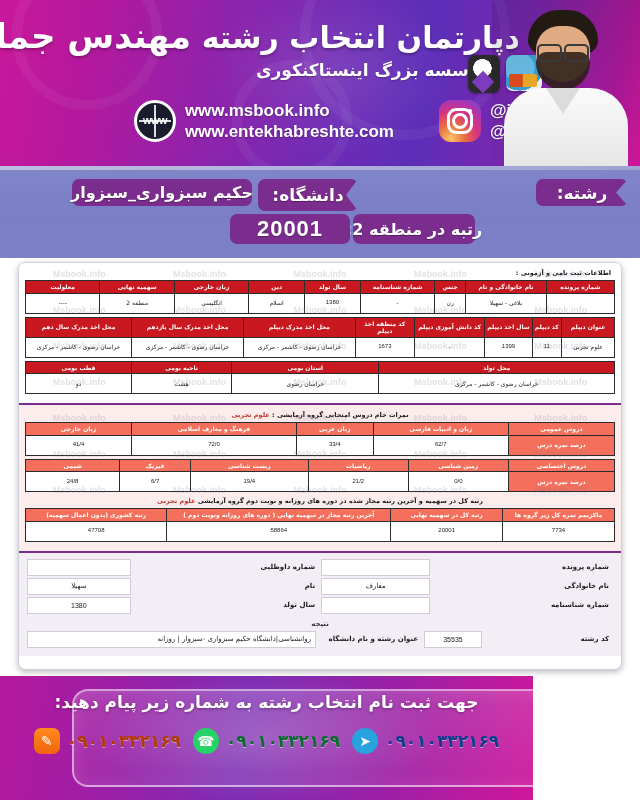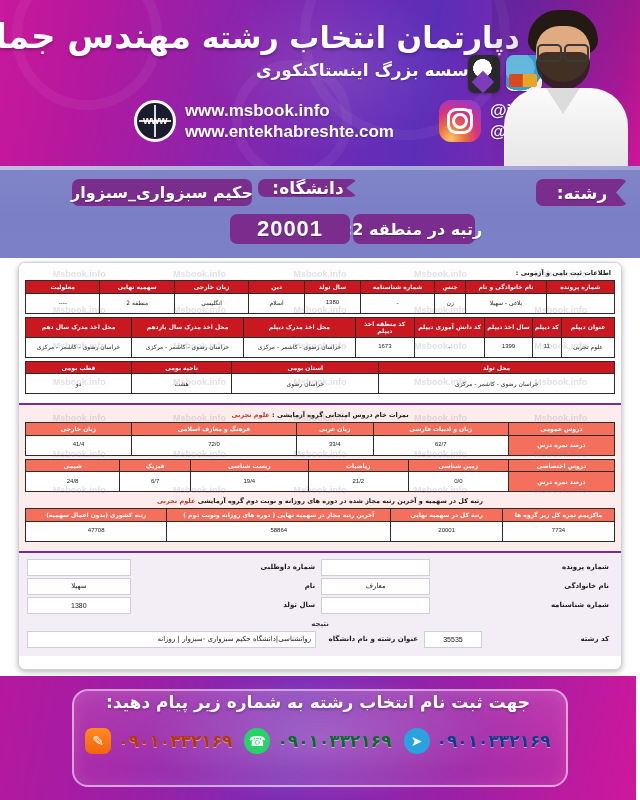--- a/index.html
+++ b/index.html
@@ -188,21 +188,21 @@
     font-weight: bold;
     display: flex; align-items: center; justify-content: center;
     direction: rtl; white-space: nowrap;
     text-shadow: 0 1px 1px rgba(0,0,0,0.3);
     border-radius: 7px;
   }
   .pill.notch-r { clip-path: polygon(0 0, 100% 0, calc(100% - 12px) 50%, 100% 100%, 0 100%); }
 
   #pill-field-label { top: 13px; right: 12px;  width: 92px;  height: 27px; font-size: 17px; }
   #pill-field-value { top: 13px; right: 112px; width: 150px; height: 27px; font-size: 18px; }
-  #pill-uni-label   { top: 13px; right: 282px; width: 100px; height: 18px; font-size: 17px; }
+  #pill-uni-label   { top: 13px; right: 282px; width: 100px; height: 32px; font-size: 17px; }
   #pill-uni-value   { top: 13px; right: 388px; width: 180px; height: 27px; font-size: 16px; }
   #pill-rank-label  { top: 48px; right: 165px; width: 122px; height: 30px; font-size: 16px; }
   #pill-rank-value  { top: 48px; right: 290px; width: 120px; height: 30px; font-size: 22px;
                       font-family: "Liberation Sans", sans-serif; letter-spacing: 1px; }
 
   
   #doc-card {
     position: absolute;
     left: 18px; top: 262px;
     width: 604px; height: 408px;
@@ -269,21 +269,21 @@
     padding-top: 6px;
   }
   .wm span {
     color: rgba(120,115,140,0.22);
     font-size: 9px; font-weight: bold; text-align: center;
     font-family: "Liberation Sans", sans-serif; direction: ltr;
   }
 
   
   #footer {
-    position: absolute; left: 0; top: 676px; width: 636px; height: 124px;
+    position: absolute; left: 0; top: 676px; width: 533px; height: 124px;
     background:
       radial-gradient(ellipse 240px 90px at 50% 50%, rgba(255,255,255,0.18), rgba(255,255,255,0) 72%),
       linear-gradient(100deg, #b5189e 0%, #9c1fa6 22%, #7c2cb3 46%, #9b20a6 72%, #cf179b 100%);
     overflow: hidden;
   }
   #footer-box {
     position: absolute; left: 72px; top: 13px; width: 496px; height: 98px;
     border: 2px solid rgba(255,255,255,0.55);
     border-radius: 16px;
     background: linear-gradient(180deg, rgba(255,255,255,0.14), rgba(255,255,255,0.05));

